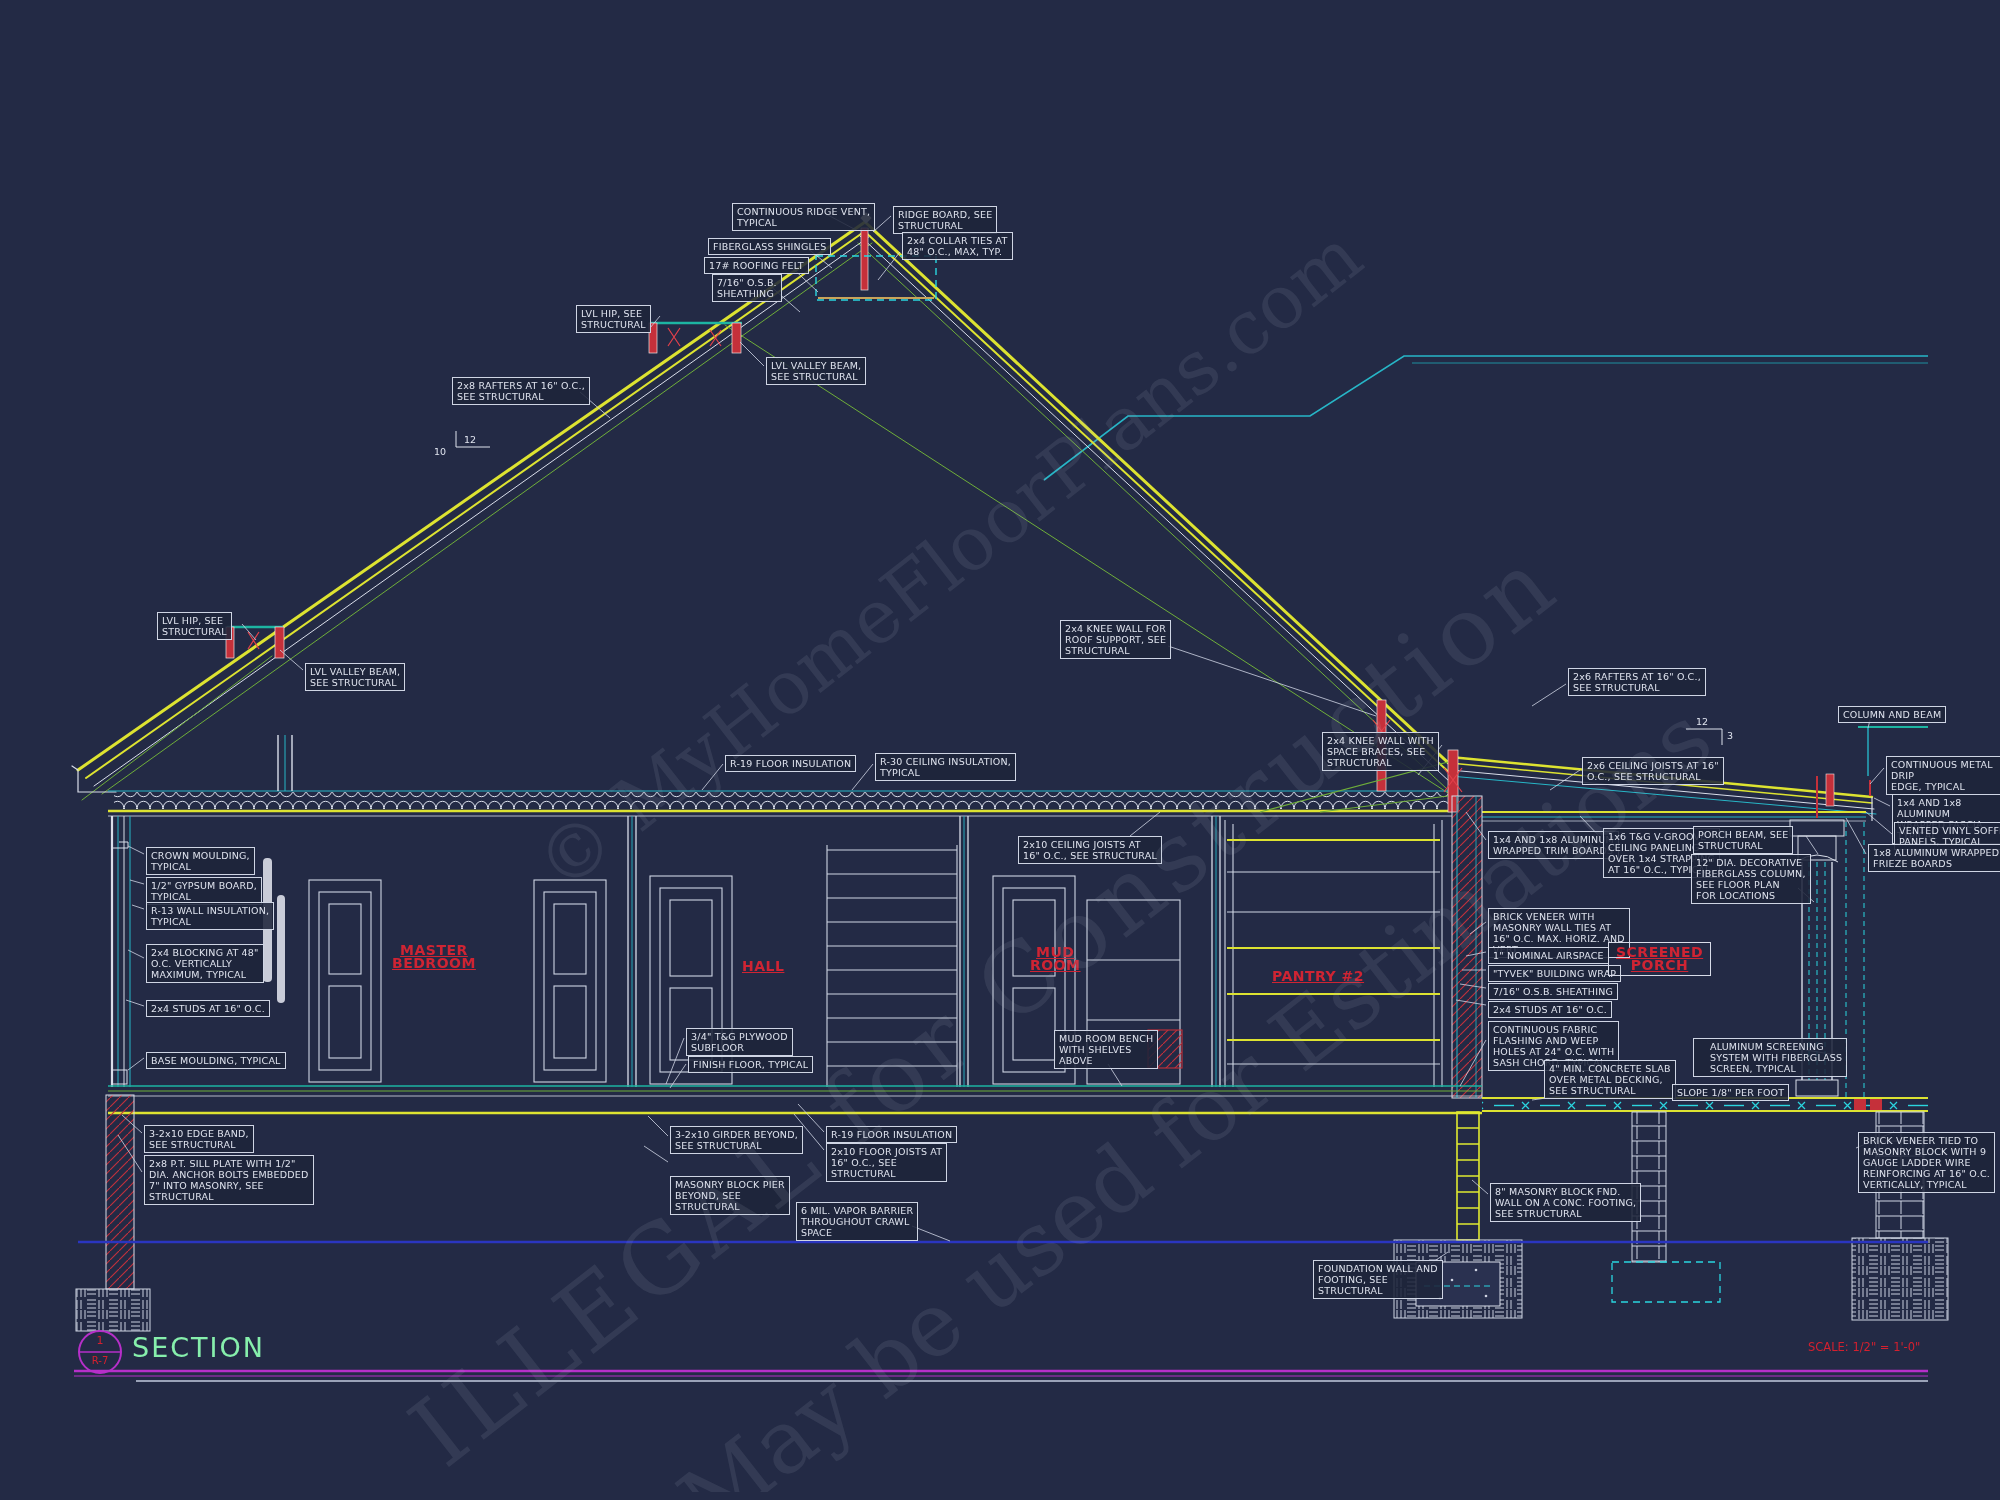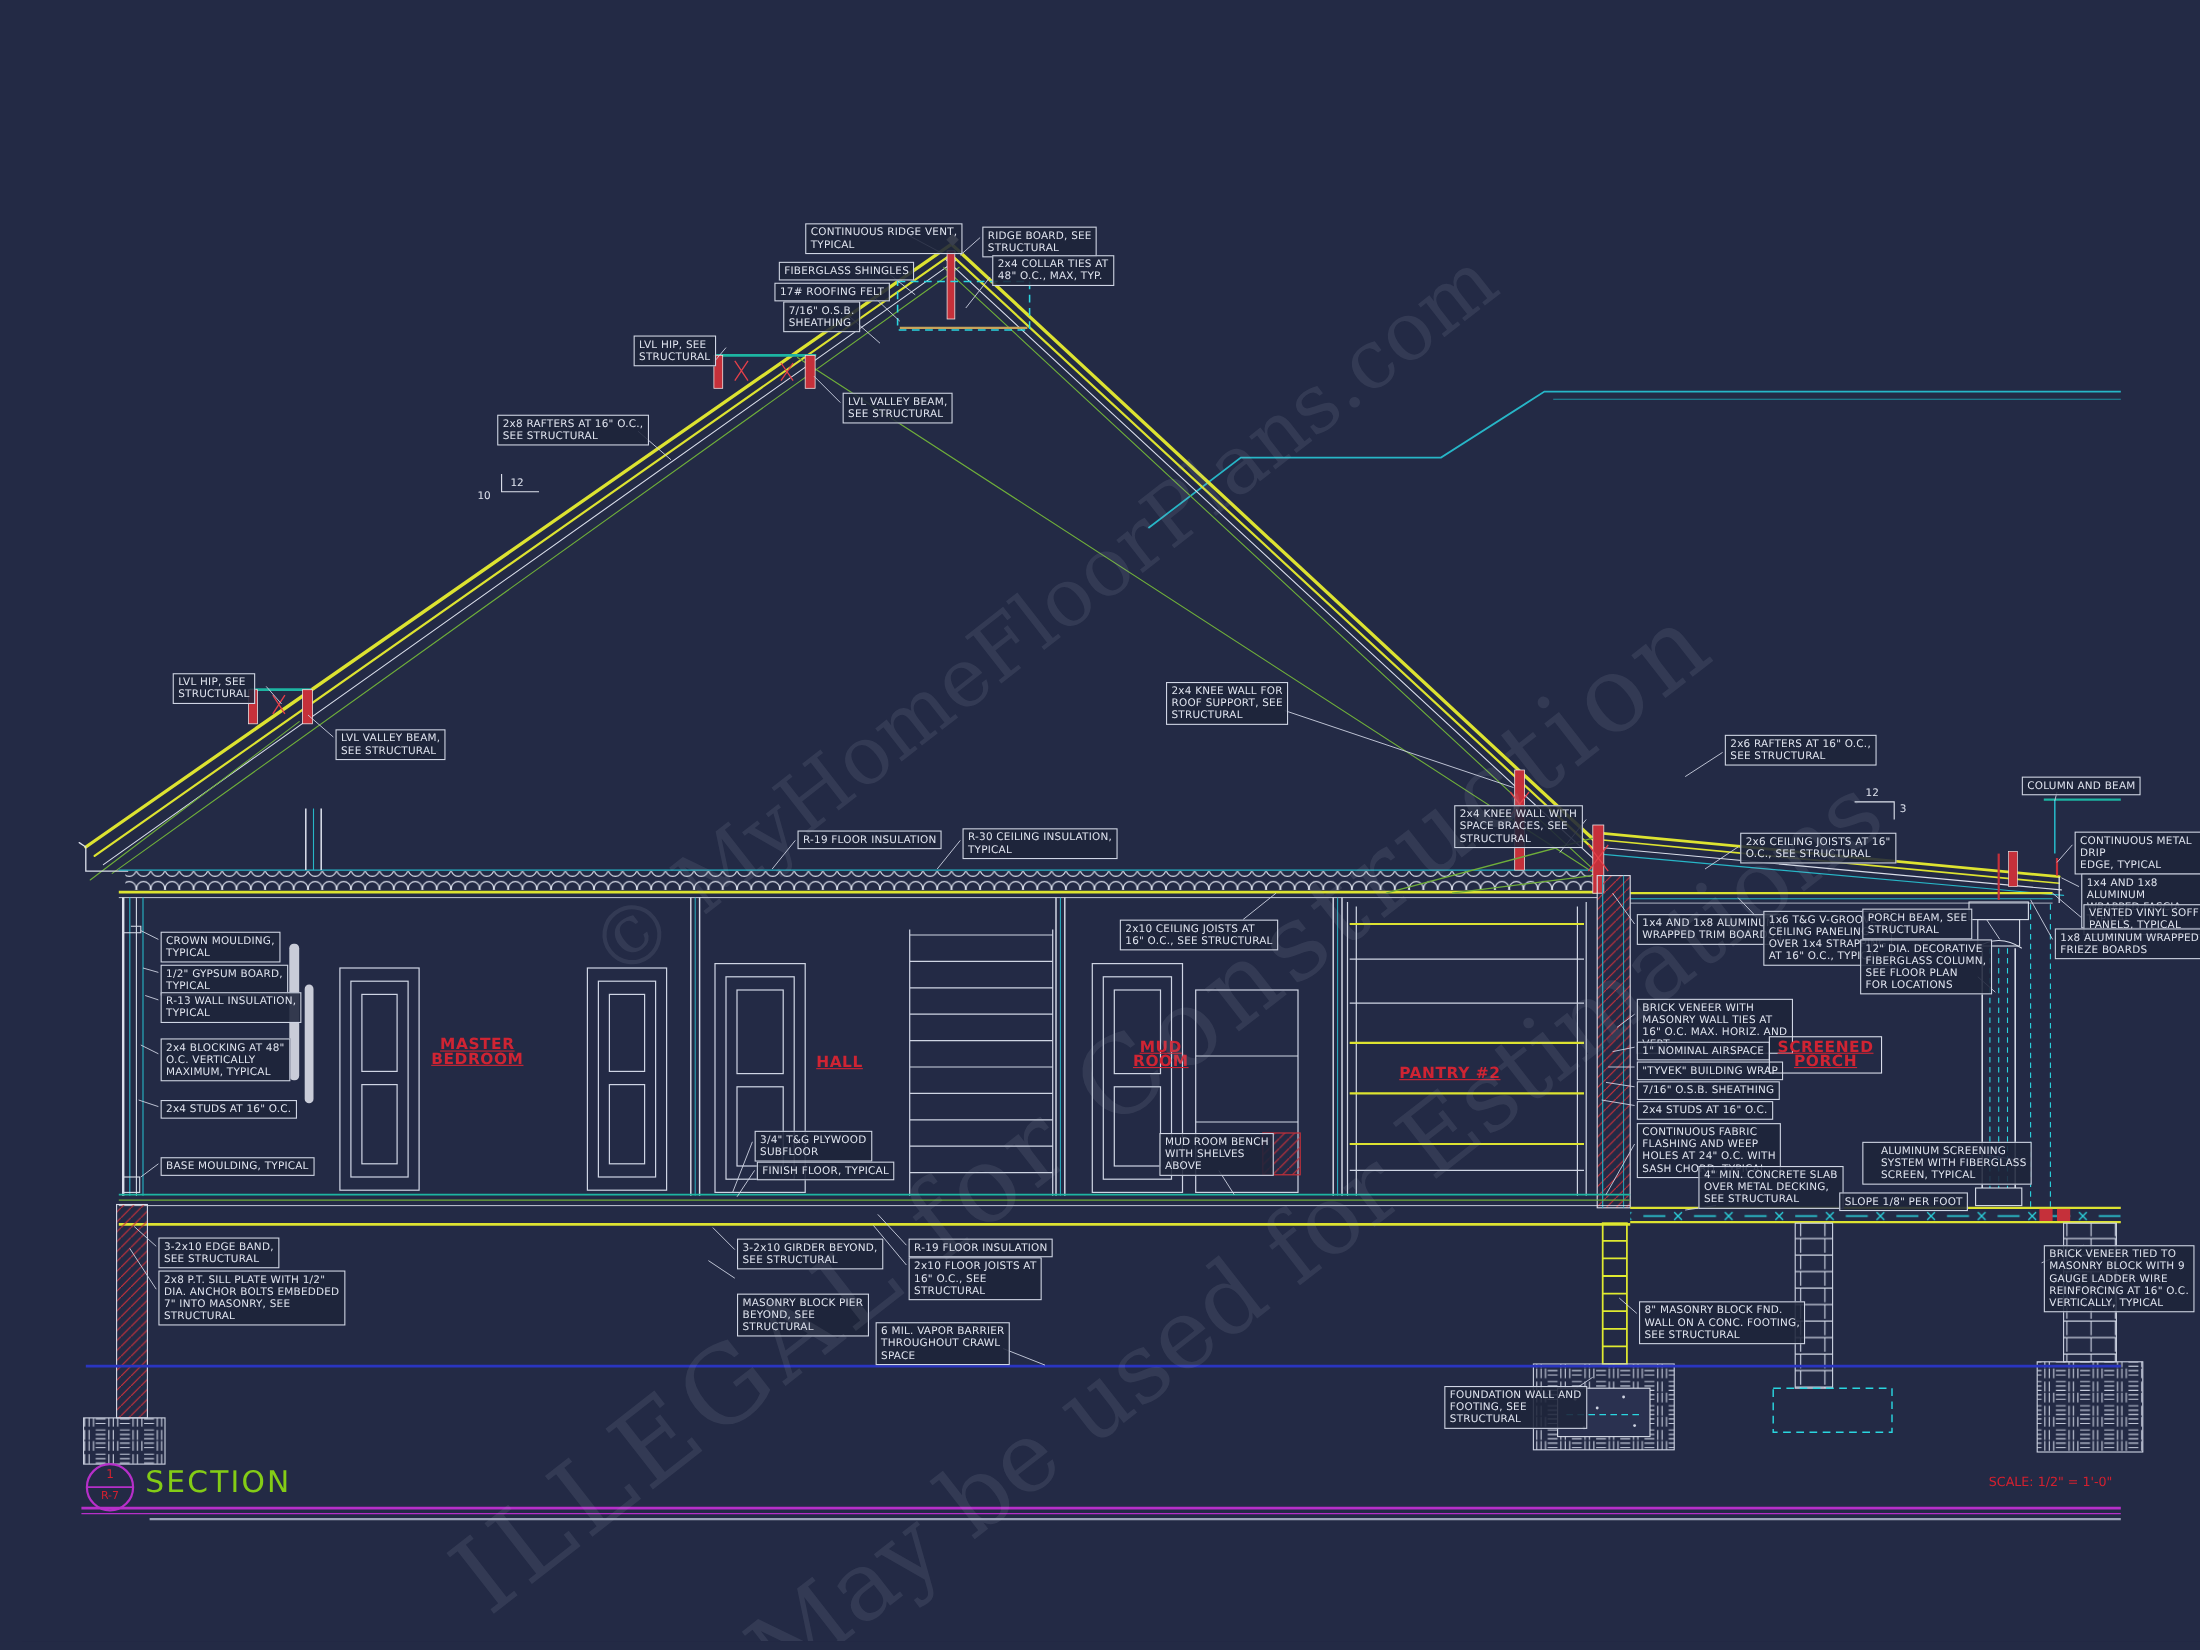--- a/index.html
+++ b/index.html
@@ -8,21 +8,21 @@
   #lw{position:absolute;left:0;top:0;z-index:1;}
   #labels{position:absolute;left:0;top:0;width:2000px;height:1500px;z-index:3;}
   .callout{position:absolute;border:1px solid #cfd5e4;color:#dfe3ee;background:rgba(30,36,58,.88);
            font-size:9.5px;line-height:11px;padding:2px 4px;white-space:pre-line;letter-spacing:.2px;}
   .room-label{position:absolute;color:#cf2433;font-size:14px;line-height:13px;font-weight:bold;
               text-align:center;white-space:pre-line;text-decoration:underline;letter-spacing:.5px;}
   .room-boxed{border:1px solid #d8dce9;padding:3px 7px;}
   .wm{position:absolute;z-index:4;font-family:"DejaVu Serif",serif;color:rgba(175,180,200,0.12);
       transform:rotate(-38deg);transform-origin:0 0;white-space:nowrap;pointer-events:none;}
   .pitch{position:absolute;color:#dfe3ee;font-size:9.5px;z-index:3;}
-  #section-title{position:absolute;left:112px;top:1332px;color:#84cc16;font-size:27px;
+  #section-title{position:absolute;left:112px;top:1332px;color:#86efac;font-size:27px;
                  letter-spacing:2px;z-index:3;}
   #scale-note{position:absolute;left:1788px;top:1340px;color:#d4202f;font-size:11.5px;z-index:3;}
   #sec-num{position:absolute;left:59px;top:1334px;width:42px;text-align:center;color:#d4202f;
            font-size:11px;z-index:3;}
   #sec-sheet{position:absolute;left:59px;top:1355px;width:42px;text-align:center;color:#d4202f;
              font-size:10px;z-index:3;}
 </style>
 </head>
 <body>
 

